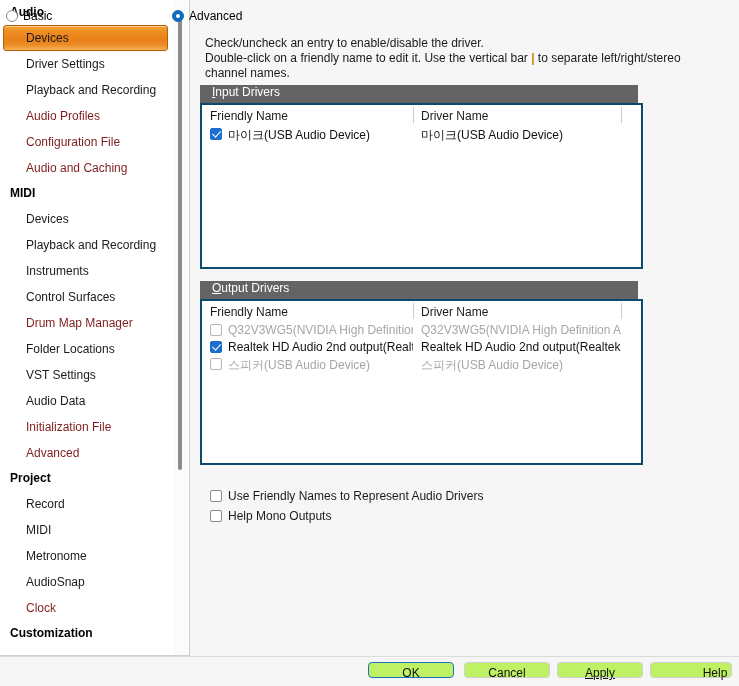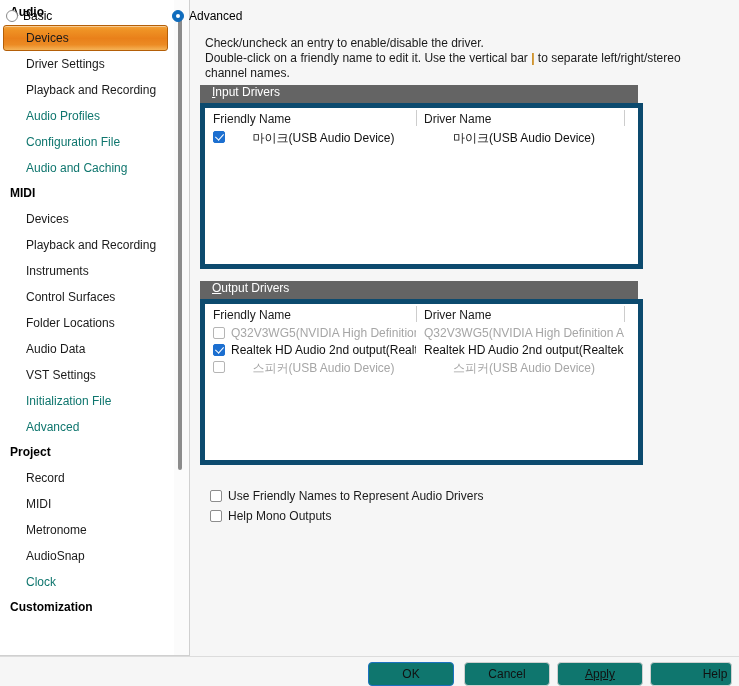--- a/index.html
+++ b/index.html
@@ -43,21 +43,21 @@
     padding: 5px 0 5px 10px;
     line-height: 15px;
   }
   .nav-item {
     font-size: 12px;
     padding: 6px 0 6px 26px;
     line-height: 14px;
     color: #1a1a1a;
     white-space: nowrap;
   }
-  .nav-item.link { color: #0f766e; }
+  .nav-item.link { color: #7f1d1d; }
   .nav-item.selected {
     background: linear-gradient(to bottom,
         #f2a33c 0%, #ef9224 18%, #e9801a 52%, #ec8b24 78%, #f5b357 100%);
     border: 1px solid #b45f08;
     border-radius: 3px;
     box-shadow: inset 0 1px 0 rgba(255,255,255,0.45);
     color: #1a1a1a;
     margin: 0 4px 0 3px;
     padding: 5px 0 5px 22px;
   }
@@ -121,24 +121,23 @@
     height: 27px;
     line-height: 15px;
     padding-left: 12px;
     box-sizing: border-box;
   }
   .group-header u { text-decoration: underline; }
 
   .drivers-table {
     position: absolute;
     background: #ffffff;
-    border: 5px solid #0c4a6e;
-    box-sizing: border-box;
-    overflow: hidden;
-    text-align: center;
+    border: 2px solid #0c4a6e;
+    box-sizing: border-box;
+    overflow: hidden;
   }
   .table-head {
     position: relative;
     height: 21px;
     border-bottom: none;
   }
   .th {
     position: absolute;
     top: 4px;
     font-size: 12px;
@@ -261,22 +260,22 @@
     background: #ffffff;
   }
   .radio-label {
     position: absolute;
     left: 17px; top: 0;
   }
 
   .dlg-btn {
     position: absolute;
     top: 662px;
-    height: 24px;
-    background: #0f766e;
+    height: 16px;
+    background: #bef264;
     border: 1px solid #cfcfcf;
     border-radius: 4px;
     font-family: "Liberation Sans", sans-serif;
     font-size: 12px;
     color: #111;
     text-align: center;
     line-height: 20px;
     box-sizing: border-box;
     padding: 0;
   }
@@ -294,23 +293,24 @@
       <div class="nav-item">Driver Settings</div>
       <div class="nav-item">Playback and Recording</div>
       <div class="nav-item link">Audio Profiles</div>
       <div class="nav-item link">Configuration File</div>
       <div class="nav-item link">Audio and Caching</div>
       <div class="nav-group">MIDI</div>
       <div class="nav-item">Devices</div>
       <div class="nav-item">Playback and Recording</div>
       <div class="nav-item">Instruments</div>
       <div class="nav-item">Control Surfaces</div>
+      <div class="nav-item link">Drum Map Manager</div>
       <div class="nav-item">Folder Locations</div>
+      <div class="nav-item">VST Settings</div>
       <div class="nav-item">Audio Data</div>
-      <div class="nav-item">VST Settings</div>
       <div class="nav-item link">Initialization File</div>
       <div class="nav-item link">Advanced</div>
       <div class="nav-group">Project</div>
       <div class="nav-item">Record</div>
       <div class="nav-item">MIDI</div>
       <div class="nav-item">Metronome</div>
       <div class="nav-item">AudioSnap</div>
       <div class="nav-item link">Clock</div>
       <div class="nav-group">Customization</div>
     </div>

